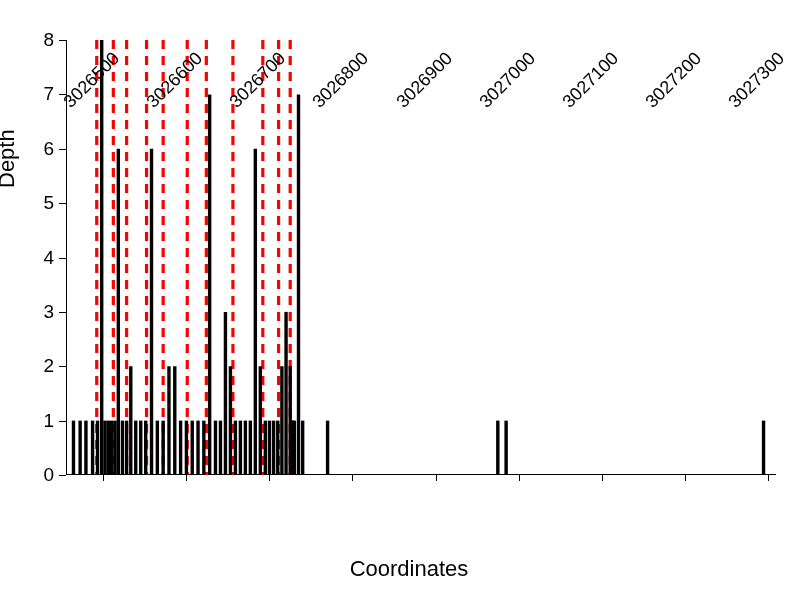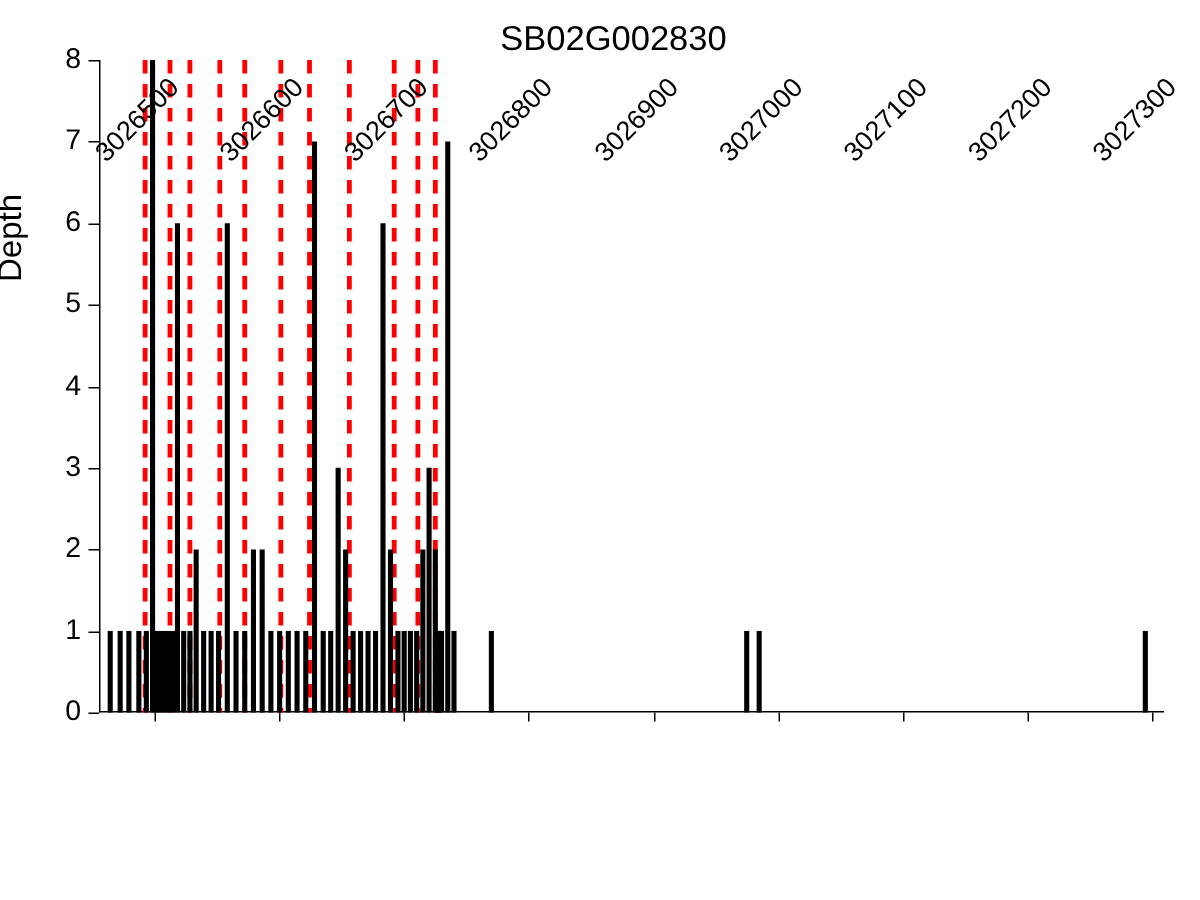--- a/index.html
+++ b/index.html
@@ -113,23 +113,23 @@
     color: #000;
     font-family: "Liberation Sans", sans-serif;
   }
   .tick-layer { position: absolute; left:0; top:0; width:100%; height:100%; pointer-events:none; }
 </style>
 </head>
 <body>
 
 <div id="figure">
 
-  <div class="chart-title">SB02G002830</div>
 
   <div class="ylabel">Depth</div>
+  <div class="xlabel">Coordinates</div>
 
   <div id="plot">
     <div class="axis-frame"></div>
     <svg class="dash-svg" id="dash-svg">
         <line x1="30.72514619883041" x2="30.72514619883041" y1="0" y2="435" stroke="#ff0000" stroke-width="3.2" stroke-dasharray="9,7"></line>
         <line x1="47.333333333333336" x2="47.333333333333336" y1="0" y2="435" stroke="#ff0000" stroke-width="3.2" stroke-dasharray="9,7"></line>
         <line x1="60.619883040935676" x2="60.619883040935676" y1="0" y2="435" stroke="#ff0000" stroke-width="3.2" stroke-dasharray="9,7"></line>
         <line x1="80.54970760233918" x2="80.54970760233918" y1="0" y2="435" stroke="#ff0000" stroke-width="3.2" stroke-dasharray="9,7"></line>
         <line x1="97.15789473684211" x2="97.15789473684211" y1="0" y2="435" stroke="#ff0000" stroke-width="3.2" stroke-dasharray="9,7"></line>
         <line x1="121.23976608187135" x2="121.23976608187135" y1="0" y2="435" stroke="#ff0000" stroke-width="3.2" stroke-dasharray="9,7"></line>

